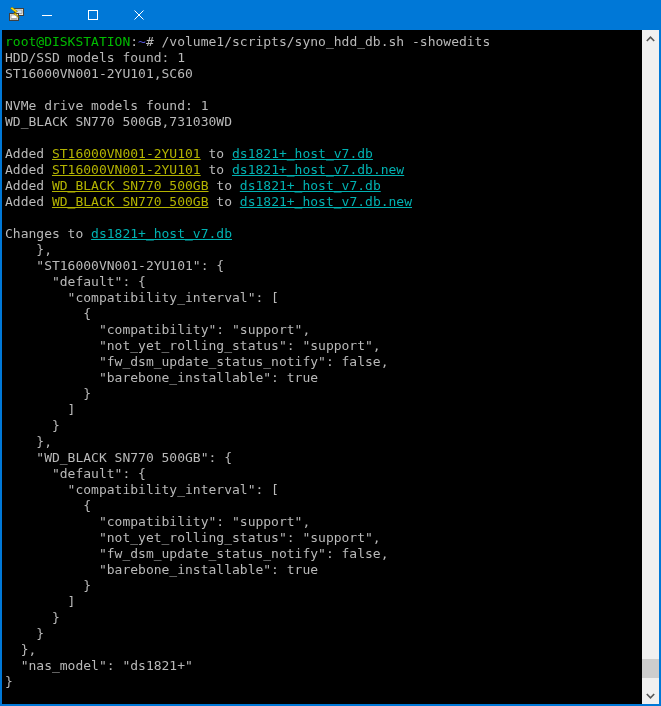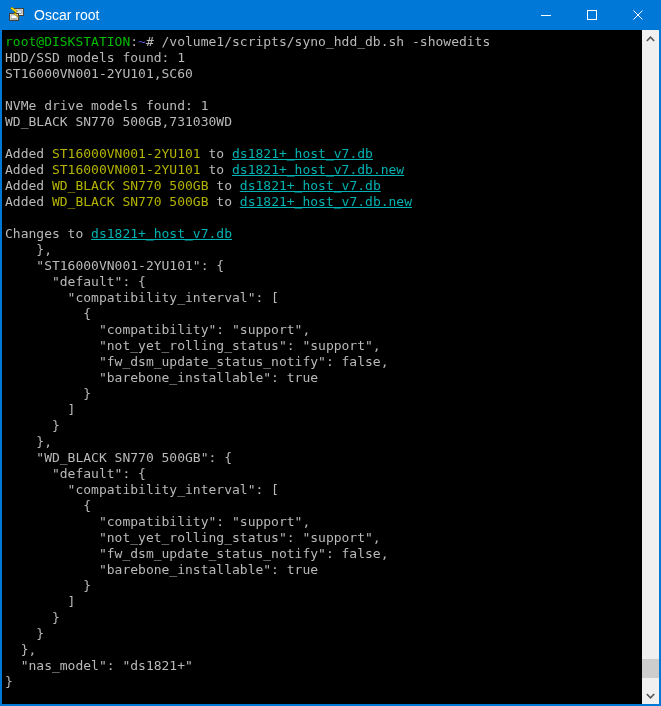--- a/index.html
+++ b/index.html
@@ -51,21 +51,21 @@
   }
   .term-line {
     font-size:13px;
     line-height:16px;
     white-space:pre;
     color:var(--text-default,#b9b9b9);
   }
   .c-default { color:var(--text-default,#b9b9b9); }
   .c-green   { color:var(--text-green,#00bb00); }
   .c-blue    { color:var(--text-blue,#5252d4); }
-  .c-yellow  { color:var(--text-yellow,#b3b300); }
+  .c-yellow  { color:var(--text-yellow,#b3b300);text-decoration:underline; }
   .c-cyan    { color:var(--text-cyan,#00b2b2);text-decoration:underline; }
 
   
   .scrollbar {
     flex:0 0 17px; width:17px;
     background:var(--scrollbar-track,#f0f0f0);
     display:flex; flex-direction:column;
   }
   .scroll-btn {
     flex:0 0 17px; height:17px;
@@ -89,21 +89,20 @@
     <span class="app-icon">
       <svg viewBox="0 0 16 16" width="16" height="16">
         <rect x="6.5" y="1.5" width="9" height="7" fill="#ece9d8" stroke="#404040" stroke-width="1"></rect>
         <rect x="8" y="3" width="6" height="3.5" fill="#cfe4f7" stroke="#7a7a7a" stroke-width="0.6"></rect>
         <rect x="1.5" y="6.5" width="9" height="7" fill="#ece9d8" stroke="#404040" stroke-width="1"></rect>
         <rect x="3" y="8" width="6" height="3.5" fill="#ffffff" stroke="#7a7a7a" stroke-width="0.6"></rect>
         <rect x="2.5" y="12" width="7" height="1" fill="#b8b4a8"></rect>
         <polygon points="4,0 9.5,4.5 7,5.5 11.5,11 5.5,6.8 8,5.8 2.5,1.5" fill="#ffe000" stroke="#7a6000" stroke-width="0.5"></polygon>
       </svg>
     </span>
-    <span class="title-text">Oscar root</span>
 
     <button class="caption-btn" title="Minimize">
       <svg width="10" height="10">
         <line x1="0" y1="5.5" x2="10" y2="5.5" stroke="#ffffff" stroke-width="1"></line>
       </svg>
     </button>
     <button class="caption-btn" title="Maximize">
       <svg width="10" height="10">
         <rect x="0.5" y="0.5" width="9" height="9" fill="none" stroke="#ffffff" stroke-width="1"></rect>
       </svg>

